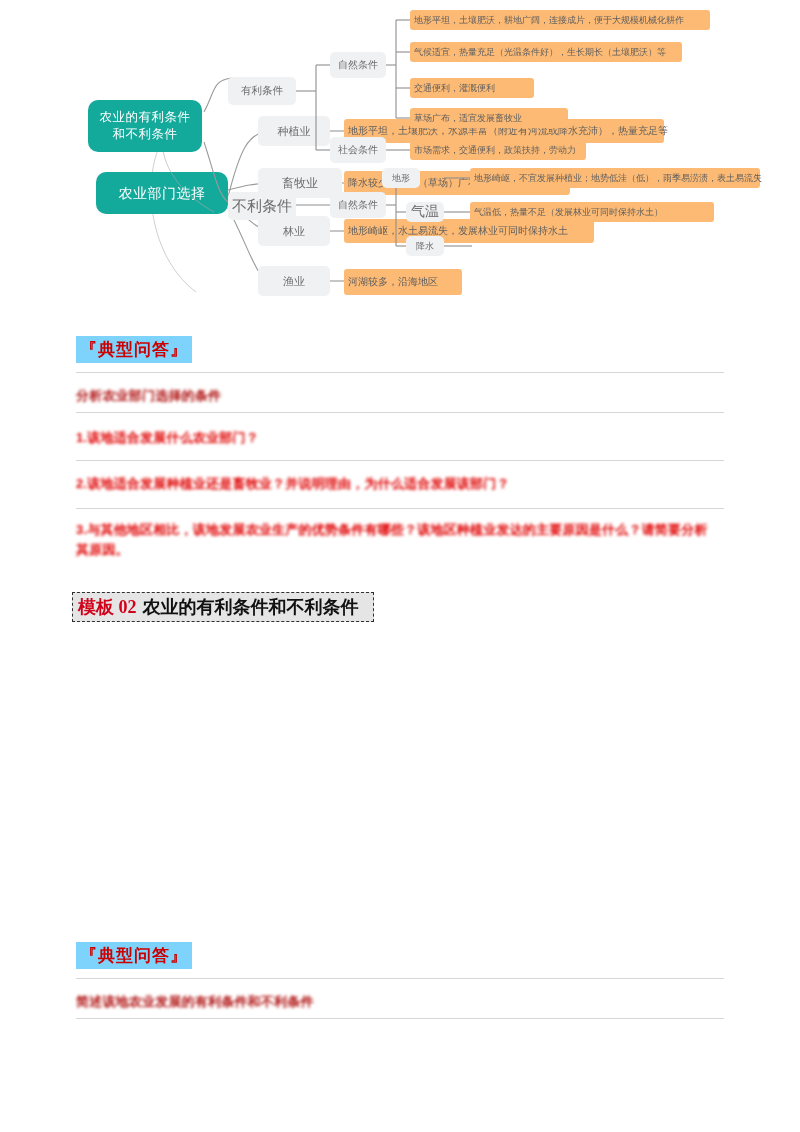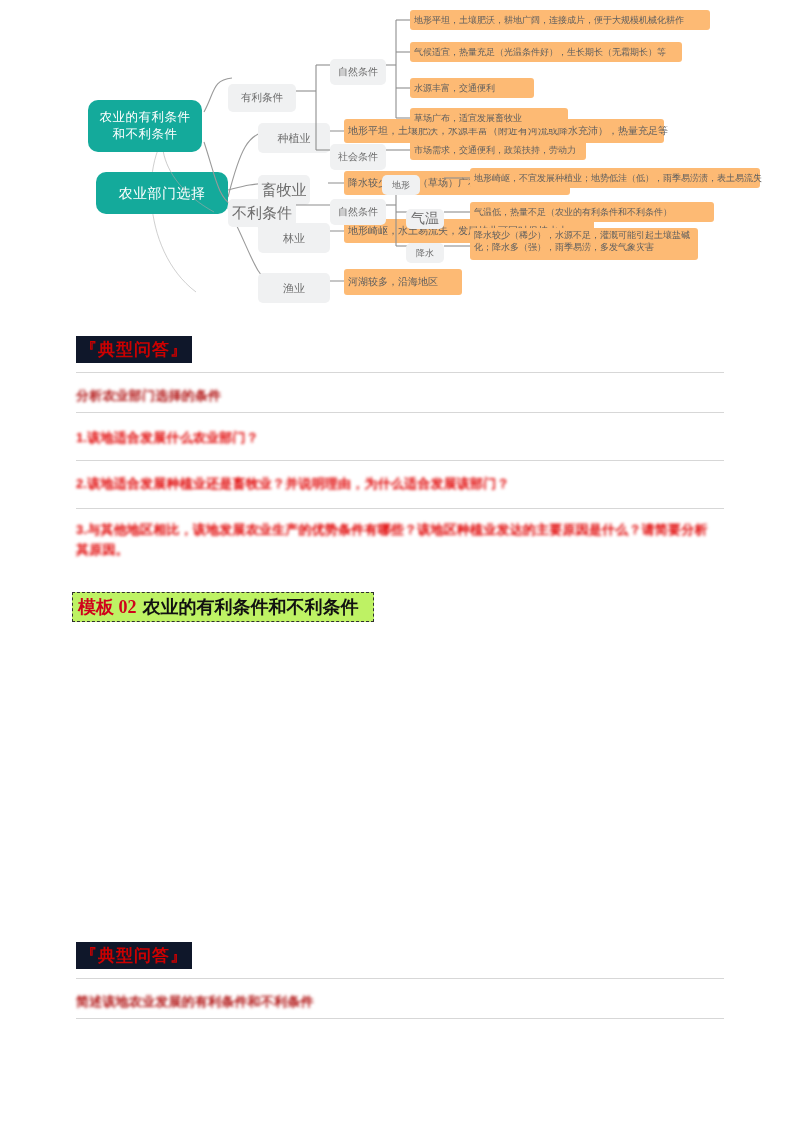--- a/index.html
+++ b/index.html
@@ -29,21 +29,20 @@
   }
   .chip{
     position:absolute;
     background:#f0f1f2;
     color:#6d6d6d;
     border-radius:5px;
     display:flex;align-items:center;justify-content:center;
     text-align:center;
     box-sizing:border-box;
     white-space:nowrap;
-    margin-top:7px;
   }
   .leaf{
     position:absolute;
     background:#fdba74;
     color:#5f5f5f;
     border-radius:3px;
     display:flex;align-items:center;
     box-sizing:border-box;
     padding:1px 4px;
     white-space:nowrap;
@@ -52,21 +51,21 @@
   .leaf.wrap{white-space:normal;line-height:1.35;align-items:flex-start;}
   .chip.blurry{filter:blur(0.5px);}
   .root-node.blurry{filter:blur(0.35px);}
 
   
   .qa-head{
     position:absolute;
     font-family:"Liberation Serif","DejaVu Serif",serif;
     font-weight:bold;
     color:#cc0000;
-    background:#0f172a;
+    background:#7dd3fc;
     padding:2px 4px;
     letter-spacing:1px;
     white-space:nowrap;
   }
   .rule{
     position:absolute;
     background:#d7d7d7;
     height:1px;
   }
 
@@ -80,21 +79,21 @@
     filter:blur(1.7px);
     white-space:nowrap;
   }
   .red-line.w{white-space:normal;}
   .red-line.dark{color:#b01010;}
 
   
   .tpl-title{
     position:absolute;
     border:1px dashed #2f2f2f;
-    background:#bef264;
+    background:#e5e5e5;
     box-sizing:border-box;
     display:flex;align-items:center;
     padding:1px 5px 2px 5px;
     font-family:"Liberation Serif","DejaVu Serif",serif;
     font-weight:bold;
     white-space:nowrap;
   }
   .tpl-title .num{color:#d0021b;margin-right:6px;}
   .tpl-title .txt{color:#111;}
 
@@ -122,21 +121,21 @@
       <path class="edge-brk" d="M328,183 L368,183"></path>
       <path class="edge-brk" d="M328,231 L368,231"></path>
       <path class="edge-brk" d="M328,281 L368,281"></path>
     </svg>
 
     <div class="root-node blurry" style="left:96px;top:172px;width:132px;height:42px;font-size:14px;">农业部门选择</div>
 
     <div class="chip blurry" style="left:258px;top:116px;width:72px;height:30px;font-size:11px;">种植业</div>
     <div class="leaf" style="left:344px;top:119px;width:320px;height:24px;font-size:10px;">地形平坦，土壤肥沃，水源丰富（附近有河流或降水充沛），热量充足等</div>
 
-    <div class="chip blurry" style="left:258px;top:168px;width:52px;height:30px;font-size:15px;">畜牧业</div>
+    <div class="chip blurry" style="left:258px;top:168px;width:84px;height:30px;font-size:12px;">畜牧业</div>
     <div class="leaf" style="left:344px;top:171px;width:226px;height:24px;font-size:10px;">降水较少，草原（草场）广布，牧草生长良好</div>
 
     <div class="chip blurry" style="left:258px;top:216px;width:72px;height:30px;font-size:11px;">林业</div>
     <div class="leaf" style="left:344px;top:219px;width:250px;height:24px;font-size:10px;">地形崎岖，水土易流失，发展林业可同时保持水土</div>
 
     <div class="chip blurry" style="left:258px;top:266px;width:72px;height:30px;font-size:11px;">渔业</div>
     <div class="leaf" style="left:344px;top:269px;width:118px;height:26px;font-size:10px;">河湖较多，沿海地区</div>
   </div>
 
   <div class="qa-head" style="left:76px;top:336px;font-size:17px;">『典型问答』</div>
@@ -197,39 +196,38 @@
       <path class="edge-brk" d="M444,246 L472,246"></path>
     </svg>
 
     <div class="root-node blurry" style="left:88px;top:100px;width:114px;height:52px;font-size:12.5px;">农业的有利条件和不利条件</div>
 
     <div class="chip blurry" style="left:228px;top:77px;width:68px;height:28px;font-size:10.5px;">有利条件</div>
 
     <div class="chip blurry" style="left:330px;top:52px;width:56px;height:26px;font-size:10px;">自然条件</div>
 
     <div class="leaf" style="left:410px;top:10px;width:300px;height:20px;font-size:9px;">地形平坦，土壤肥沃，耕地广阔，连接成片，便于大规模机械化耕作</div>
-    <div class="leaf" style="left:410px;top:42px;width:272px;height:20px;font-size:9px;">气候适宜，热量充足（光温条件好），生长期长（无霜期长）等</div>
-    <div class="leaf" style="left:410px;top:78px;width:124px;height:20px;font-size:9px;">水源丰富，交通便利</div>
+    <div class="leaf" style="left:410px;top:42px;width:272px;height:20px;font-size:9px;">气候适宜，热量充足（光温条件好），生长期长（土壤肥沃）等</div>
+    <div class="leaf" style="left:410px;top:78px;width:124px;height:20px;font-size:9px;">交通便利，灌溉便利</div>
     <div class="leaf" style="left:410px;top:108px;width:158px;height:20px;font-size:9px;">草场广布，适宜发展畜牧业</div>
 
     <div class="chip blurry" style="left:330px;top:137px;width:56px;height:26px;font-size:10px;">社会条件</div>
     <div class="leaf" style="left:410px;top:140px;width:176px;height:20px;font-size:9px;">市场需求，交通便利，政策扶持，劳动力</div>
 
     <div class="chip blurry" style="left:228px;top:192px;width:68px;height:28px;font-size:15px;">不利条件</div>
 
     <div class="chip blurry" style="left:330px;top:192px;width:56px;height:26px;font-size:10px;">自然条件</div>
 
     <div class="chip blurry" style="left:382px;top:168px;width:38px;height:20px;font-size:9px;">地形</div>
     <div class="leaf" style="left:470px;top:168px;width:290px;height:20px;font-size:9px;text-align:right;">地形崎岖，不宜发展种植业；地势低洼（低），雨季易涝渍，表土易流失</div>
 
     <div class="chip blurry" style="left:406px;top:202px;width:38px;height:20px;font-size:14px;">气温</div>
-    <div class="leaf" style="left:470px;top:202px;width:244px;height:20px;font-size:9px;">气温低，热量不足（农业的有利条件和不利条件）</div>
+    <div class="leaf" style="left:470px;top:202px;width:244px;height:20px;font-size:9px;">气温低，热量不足（发展林业可同时保持水土）</div>
 
     <div class="chip blurry" style="left:406px;top:236px;width:38px;height:20px;font-size:9px;">降水</div>
-    <div class="leaf wrap" style="left:470px;top:228px;width:228px;height:32px;font-size:9px;">降水较少（稀少），水源不足，灌溉可能引起土壤盐碱化；降水多（强），雨季易涝，多发气象灾害</div>
   </div>
 
   <div class="qa-head" style="left:76px;top:942px;font-size:17px;">『典型问答』</div>
 
   <div class="rule" style="left:76px;top:978px;width:648px;"></div>
 
   <div class="red-line dark" style="left:76px;top:992px;width:238px;font-size:13px;">简述该地农业发展的有利条件和不利条件</div>
 
   <div class="rule" style="left:76px;top:1018px;width:648px;"></div>
 

